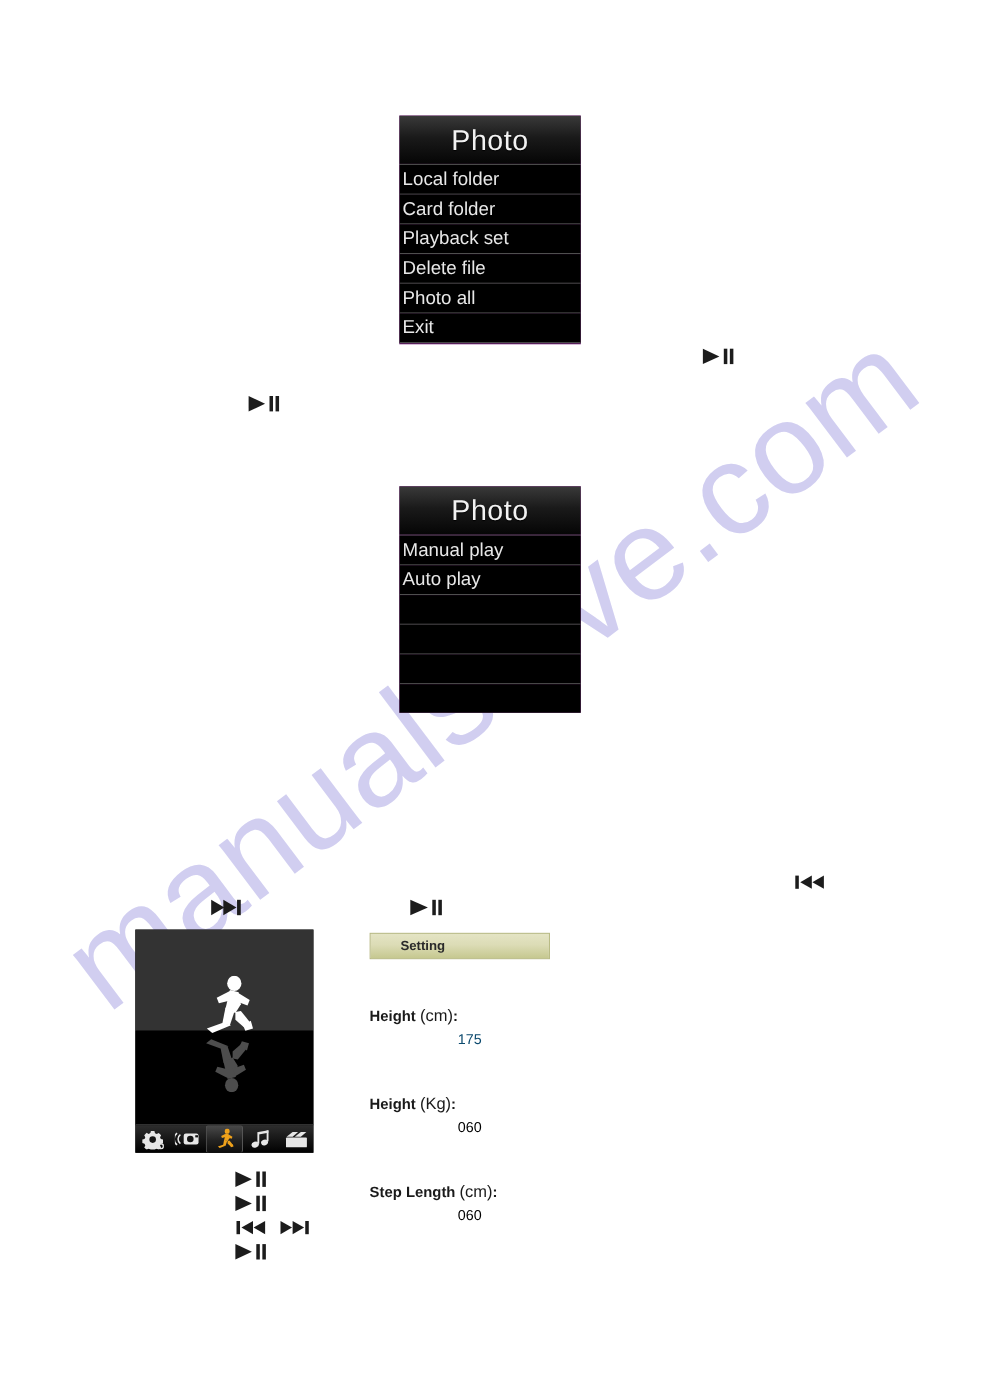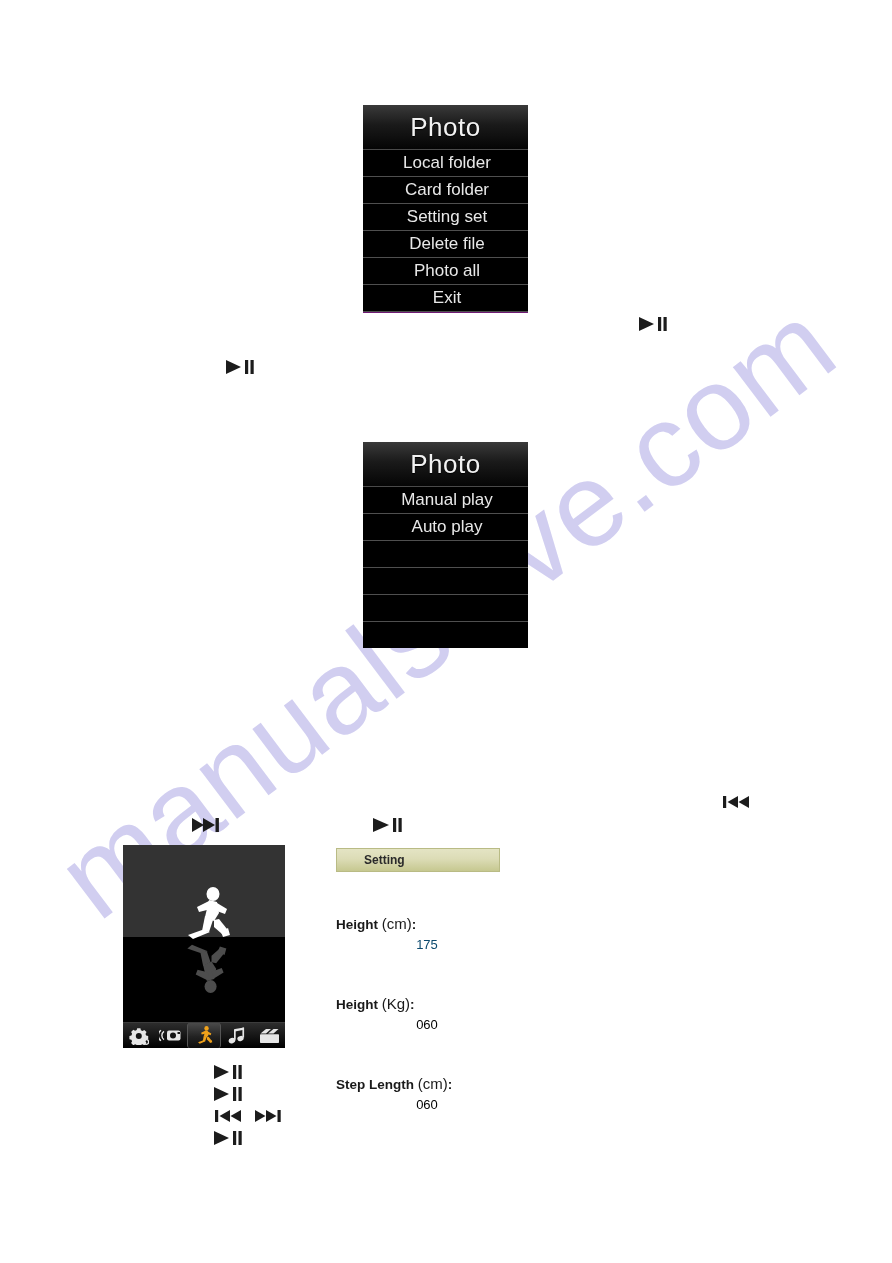--- a/index.html
+++ b/index.html
@@ -33,21 +33,20 @@
     user-select: none;
     z-index: 0;
   }
 
   
   .lcd-panel {
     position: absolute;
     z-index: 5;
     background: #701a75;
     overflow: hidden;
-    text-align: center;
   }
   .lcd-title {
     height: 44px;
     background: linear-gradient(180deg, #3a3a3a 0%, #1a1a1a 45%, #050505 100%);
     color: #f2f2f2;
     font-size: 26px;
     font-family: "Liberation Sans", sans-serif;
     display: flex;
     align-items: center;
     justify-content: center;
@@ -185,21 +184,21 @@
 </head>
 <body>
 
 <div id="watermark">manualshive.com</div>
 
 <div class="lcd-panel" id="photo-menu-main" style="left:363px; top:105px; width:165px; height:208px;">
   <div class="lcd-title">Photo</div>
   <div class="lcd-rows">
     <div class="lcd-row">Local folder</div>
     <div class="lcd-row">Card folder</div>
-    <div class="lcd-row">Setting set</div>
+    <div class="lcd-row">Playback set</div>
     <div class="lcd-row">Delete file</div>
     <div class="lcd-row">Photo all</div>
     <div class="lcd-row">Exit</div>
   </div>
 </div>
 
 <div class="lcd-panel" id="photo-menu-playback" style="left:363px; top:442px; width:165px; height:206px;">
   <div class="lcd-title">Photo</div>
   <div class="lcd-rows">
     <div class="lcd-row">Manual play</div>

